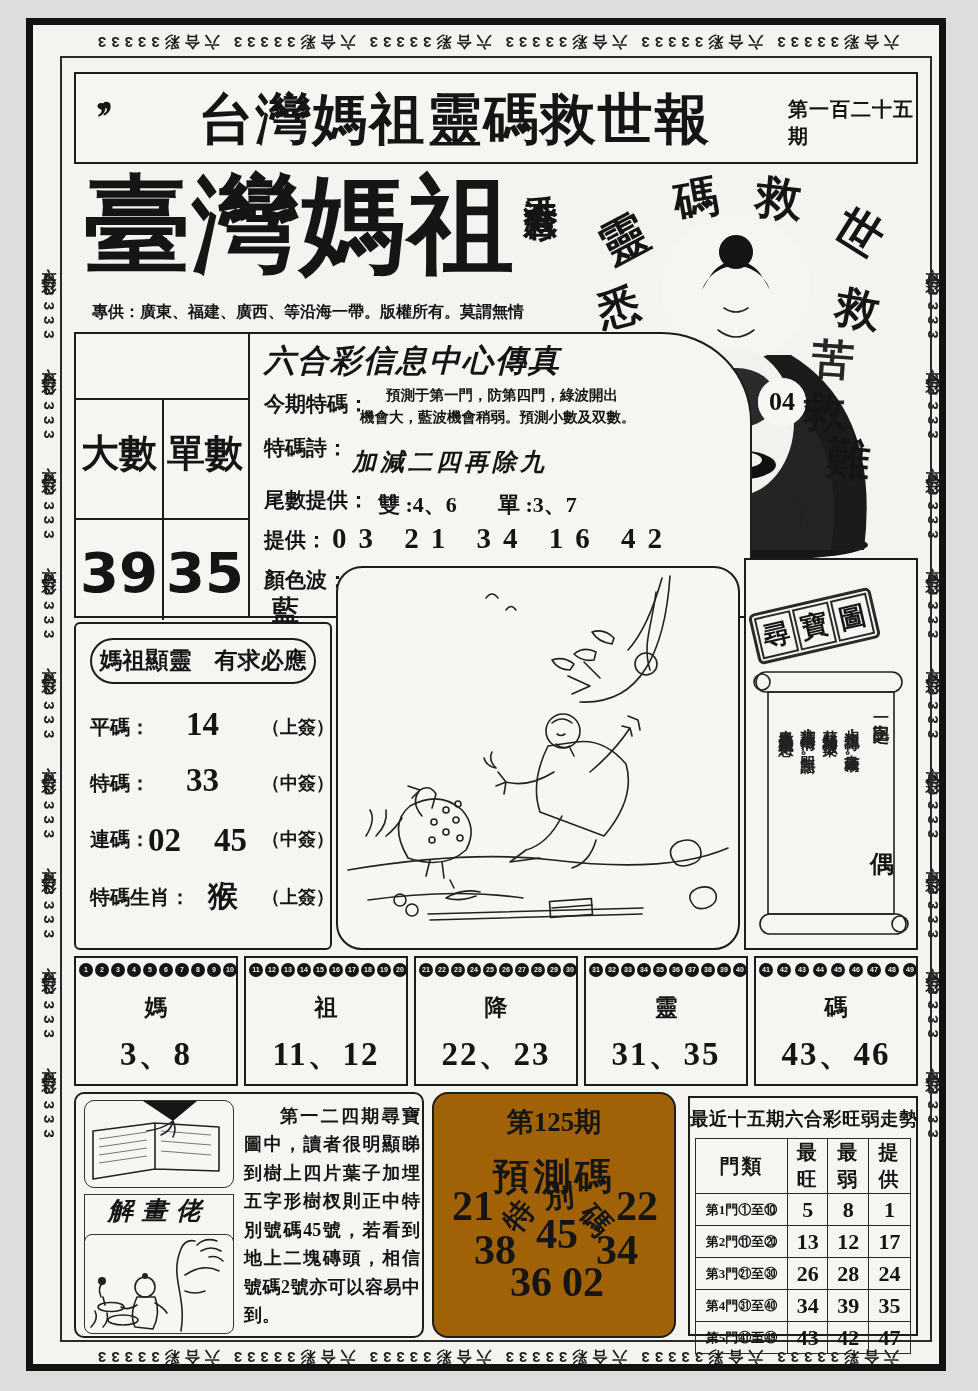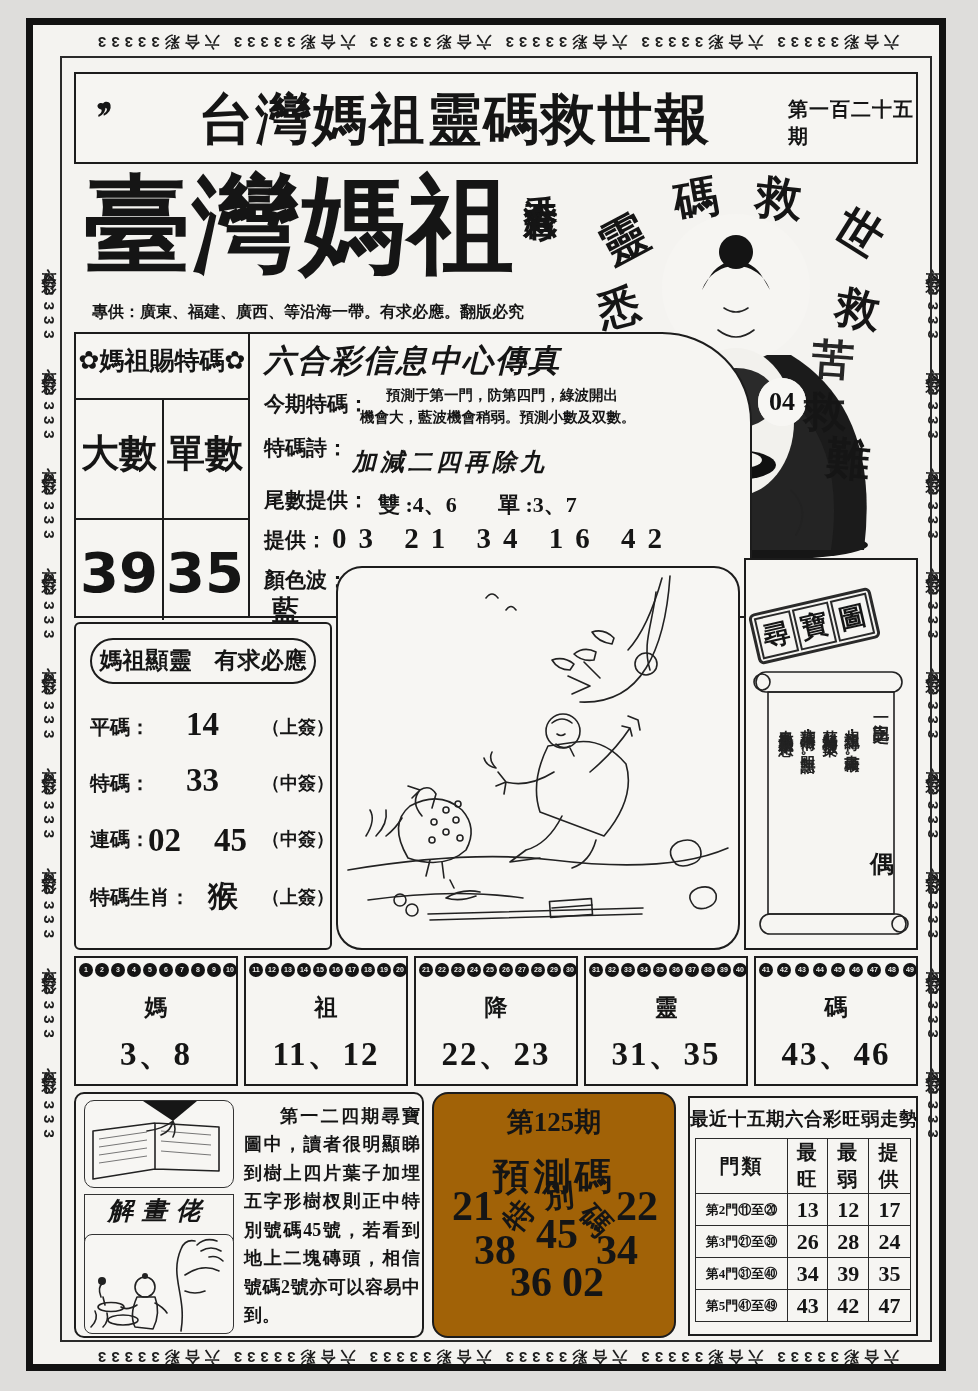--- a/index.html
+++ b/index.html
@@ -103,21 +103,21 @@
   <div class="strip v left">六合彩33333 六合彩33333 六合彩33333 六合彩33333 六合彩33333 六合彩33333 六合彩33333 六合彩33333 六合彩33333</div>
   <div class="strip v right">六合彩33333 六合彩33333 六合彩33333 六合彩33333 六合彩33333 六合彩33333 六合彩33333 六合彩33333 六合彩33333</div>
   <div class="frame-inner"></div>
 
   <div class="hdr-box"></div>
   <div class="deco-marks">’’</div>
   <div class="masthead">台灣媽祖靈碼救世報</div>
   <div class="issue-top">第一百二十五期</div>
 
   <div class="big-title">臺灣媽祖</div>
-  <div class="dist-line">專供：廣東、福建、廣西、等沿海一帶。有求必應。翻版必究</div>
+  <div class="dist-line">專供：廣東、福建、廣西、等沿海一帶。版權所有。莫謂無情</div>
   <div class="sub-vert">香港六合彩</div>
 
   <div class="deity-wrap">
     <svg width="332" height="402" viewBox="0 0 332 402">
       <ellipse cx="150" cy="385" rx="132" ry="16" fill="#161616"></ellipse>
       <path d="M25,390 Q5,250 95,195 L205,195 Q295,250 278,390 Z" fill="#1b1b1b"></path>
       <path d="M60,390 Q40,300 85,250 L215,250 Q258,300 245,390 Z" fill="#242424"></path>
       <circle cx="150" cy="128" r="74" fill="#f6f5f2"></circle>
       <ellipse cx="150" cy="262" rx="58" ry="74" fill="#f2f1ed"></ellipse>
       <path d="M116,130 A36,36 0 0 1 184,130 L177,118 A30,30 0 0 0 123,118 Z" fill="#141414"></path>
@@ -143,21 +143,20 @@
     <div class="deity-char" style="left:6px;top:172px;font-size:50px;transform:rotate(-10deg);opacity:.92;">發</div>
     <div class="deity-char" style="left:20px;top:236px;font-size:40px;transform:rotate(-6deg);">慈</div>
     <div class="deity-char" style="left:28px;top:282px;font-size:40px;">心</div>
     <div class="deity-char" style="left:250px;top:120px;font-size:44px;transform:rotate(10deg);">救</div>
     <div class="deity-char" style="left:226px;top:172px;font-size:42px;transform:rotate(4deg);opacity:.92;">苦</div>
     <div class="deity-char" style="left:218px;top:224px;font-size:42px;opacity:.92;">救</div>
     <div class="deity-char" style="left:240px;top:270px;font-size:44px;transform:rotate(5deg);">難</div>
   </div>
 
   <div class="sp-box">
-    <div class="sp-title"><span>✿</span><span>媽祖賜特碼</span><span>✿</span></div>
     <div class="sp-grid">
       <div class="sp-vline"></div>
       <div class="sp-hline"></div>
       <div class="sp-h" style="left:0;">大數</div>
       <div class="sp-h" style="left:50%;">單數</div>
       <div class="sp-v" style="left:0;">39</div>
       <div class="sp-v" style="left:50%;">35</div>
     </div>
   </div>
 
@@ -390,20 +389,26 @@
     <div class="tab-title">最近十五期六合彩旺弱走勢</div>
     <table class="trend">
       <tbody>
           <tr>
         <th style="width:94px;">門類</th>
         <th style="width:40px;">最旺</th>
         <th style="width:40px;margin-top:13px;">最弱</th>
         <th style="width:42px;">提供</th>
       </tr>
       <tr>
+        <td class="gate">第1門①至⑩</td>
+        <td>5</td>
+        <td>8</td>
+        <td>1</td>
+      </tr>
+      <tr>
         <td class="gate">第2門⑪至⑳</td>
         <td>13</td>
         <td>12</td>
         <td>17</td>
       </tr>
       <tr>
         <td class="gate">第3門㉑至㉚</td>
         <td>26</td>
         <td>28</td>
         <td>24</td>

